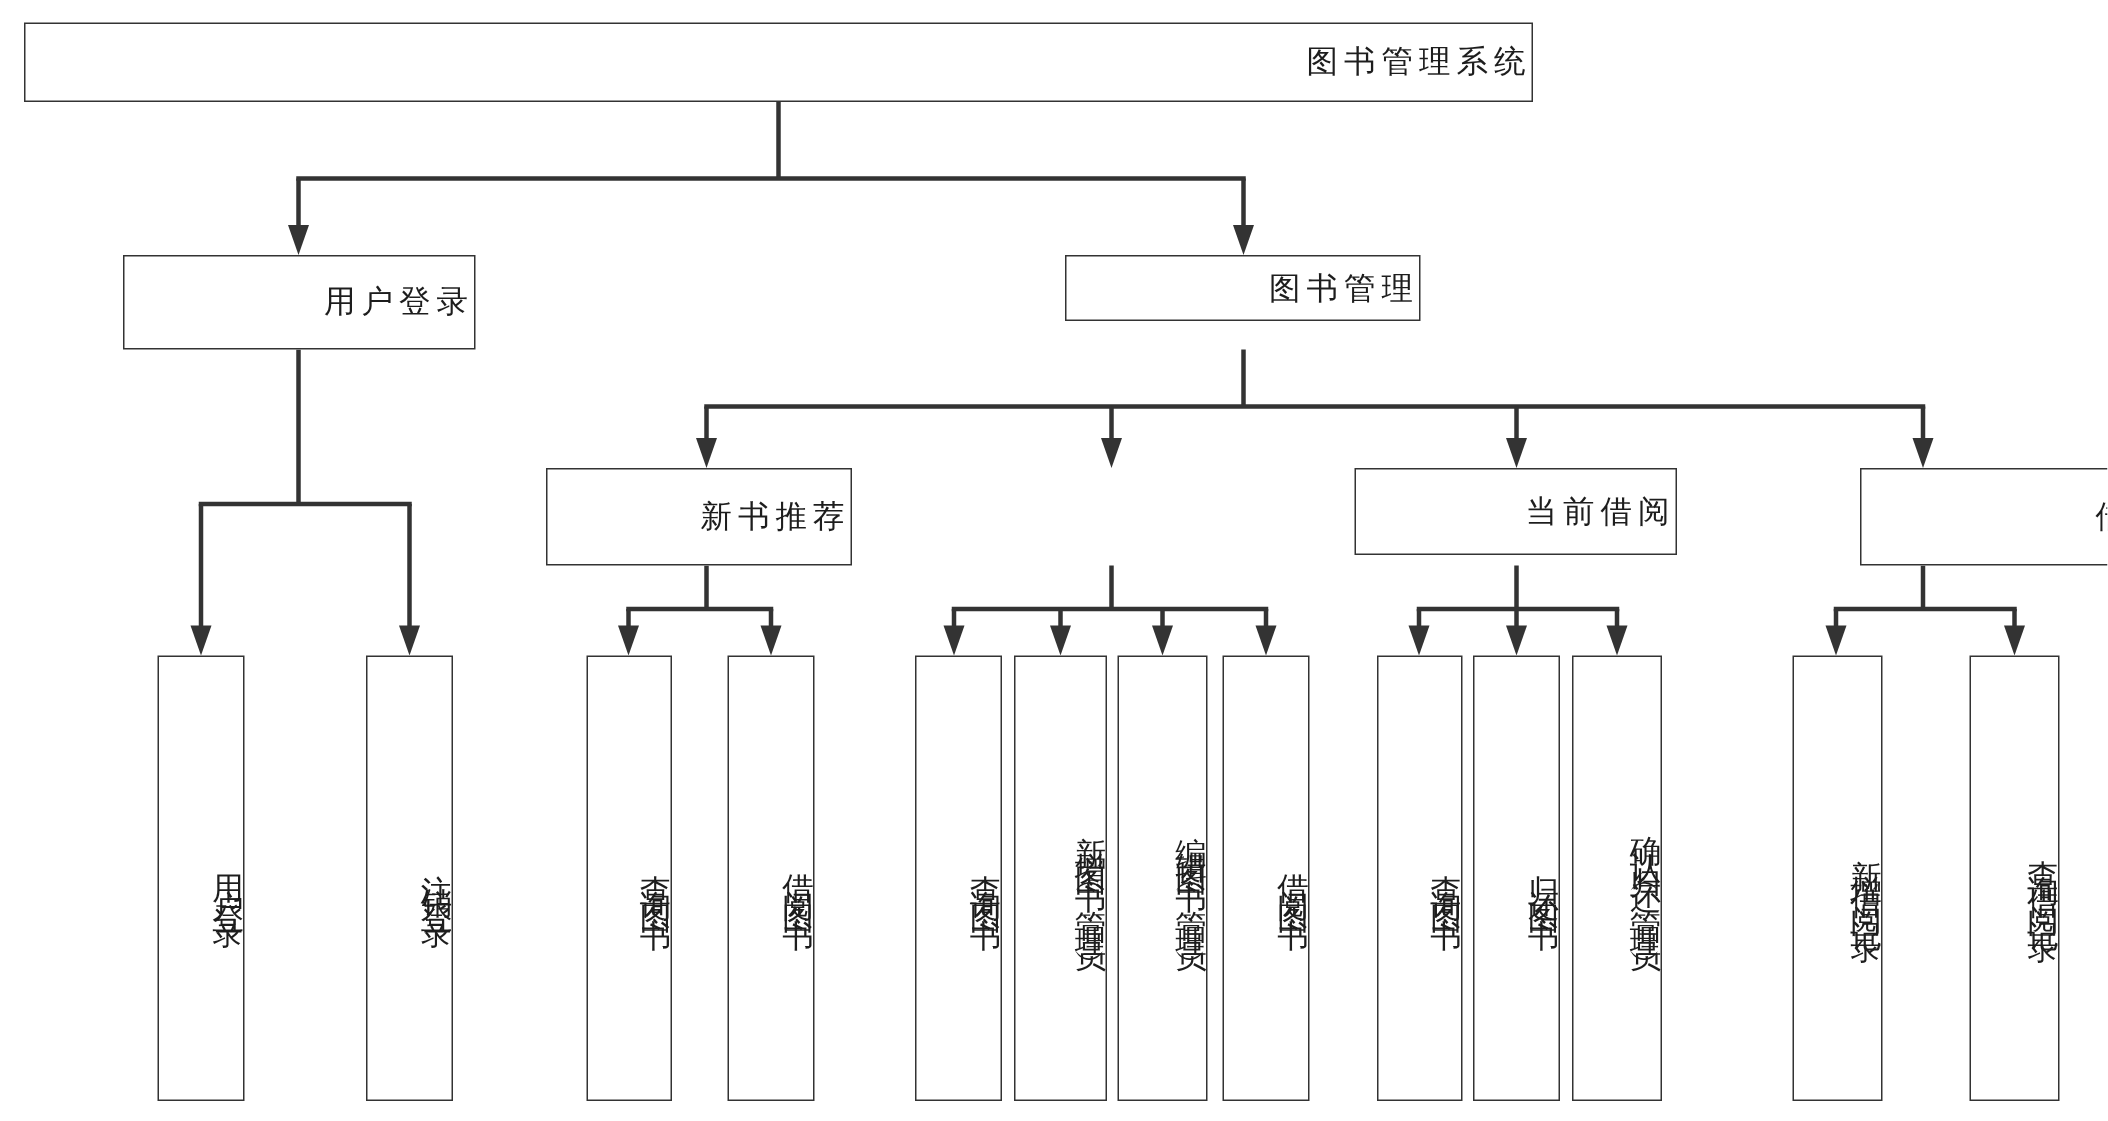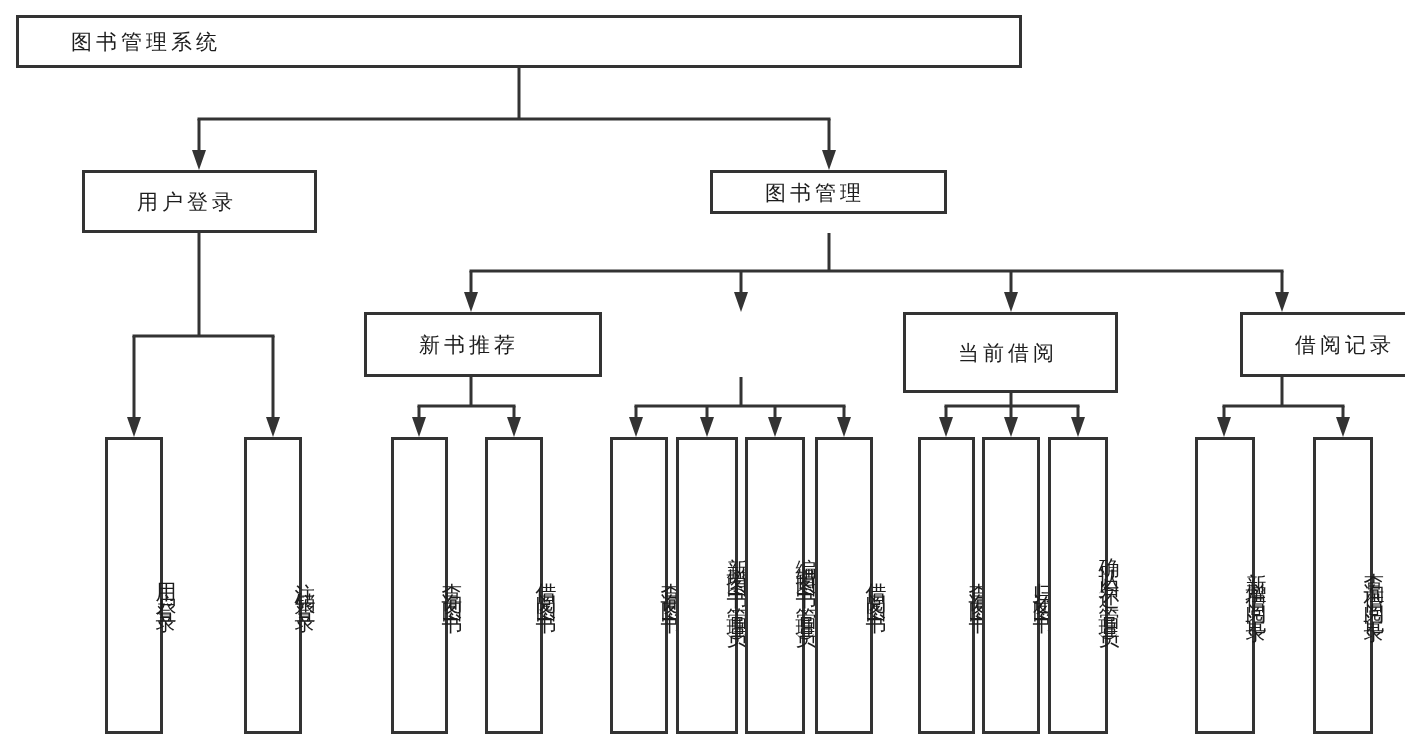--- a/index.html
+++ b/index.html
@@ -14,26 +14,25 @@
   .connector-layer {
     position: absolute;
     left: 0; top: 0;
     width: 1405px; height: 747px;
     pointer-events: none;
   }
   .node {
     position: absolute;
     box-sizing: border-box;
     background: #ffffff;
-    border: 3px solid #fca5a5;
+    border: 1px solid #fca5a5;
     display: flex;
     align-items: center;
-    justify-content: flex-start;
+    justify-content: flex-end;
     color: #1d1d1d;
-    padding-left: 48px;
   }
   .node.h .lbl {
     font-size: 21px;
     letter-spacing: 4px;
     text-indent: 4px;
     white-space: nowrap;
     line-height: 1;
   }
   .node.v .lbl {
     writing-mode: vertical-rl;
@@ -115,24 +114,24 @@
     </svg>
 <div class="node h" style="left: 16px; top: 15px; width: 1006px; height: 53px; border-color: rgb(51, 51, 51); background: rgb(255, 255, 255);">
       <span class="lbl" style="color: rgb(29, 29, 29);">图书管理系统</span>
     </div>
     <div class="node h" style="left: 82px; top: 170px; width: 235px; height: 63px; border-color: rgb(51, 51, 51); background: rgb(255, 255, 255);">
       <span class="lbl" style="color: rgb(29, 29, 29);">用户登录</span>
     </div>
     <div class="node h" style="left: 710px; top: 170px; width: 237px; height: 44px; border-color: rgb(51, 51, 51); background: rgb(255, 255, 255);">
       <span class="lbl" style="color: rgb(29, 29, 29);">图书管理</span>
     </div>
-    <div class="node h" style="left: 364px; top: 312px; width: 238px; height: 65px; border-color: rgb(51, 51, 51); background: rgb(255, 255, 255);">
+    <div class="node h" style="left: 364px; top: 312px; width: 204px; height: 65px; border-color: rgb(51, 51, 51); background: rgb(255, 255, 255);">
       <span class="lbl" style="color: rgb(29, 29, 29);">新书推荐</span>
     </div>
-    <div class="node h" style="left: 903px; top: 312px; width: 215px; height: 81px; border-color: rgb(51, 51, 51); background: rgb(255, 255, 255);">
+    <div class="node h" style="left: 903px; top: 312px; width: 215px; height: 58px; border-color: rgb(51, 51, 51); background: rgb(255, 255, 255);">
       <span class="lbl" style="color: rgb(29, 29, 29);">当前借阅</span>
     </div>
     <div class="node h" style="left: 1240px; top: 312px; width: 258px; height: 65px; border-color: rgb(51, 51, 51); background: rgb(255, 255, 255);">
       <span class="lbl" style="color: rgb(29, 29, 29);">借阅记录</span>
     </div>
     <div class="node v" style="left: 105px; top: 437px; width: 58px; height: 297px; border-color: rgb(51, 51, 51); background: rgb(255, 255, 255);">
       <span class="lbl" style="color: rgb(29, 29, 29);">用户登录</span>
     </div>
     <div class="node v" style="left: 244px; top: 437px; width: 58px; height: 297px; border-color: rgb(51, 51, 51); background: rgb(255, 255, 255);">
       <span class="lbl" style="color: rgb(29, 29, 29);">注销登录</span>

